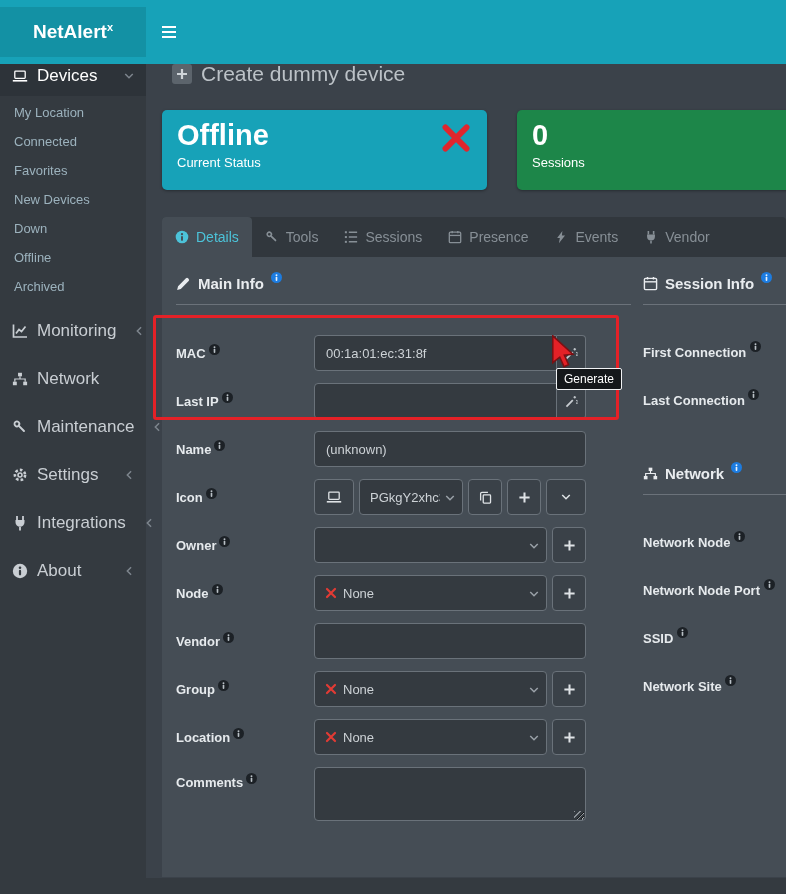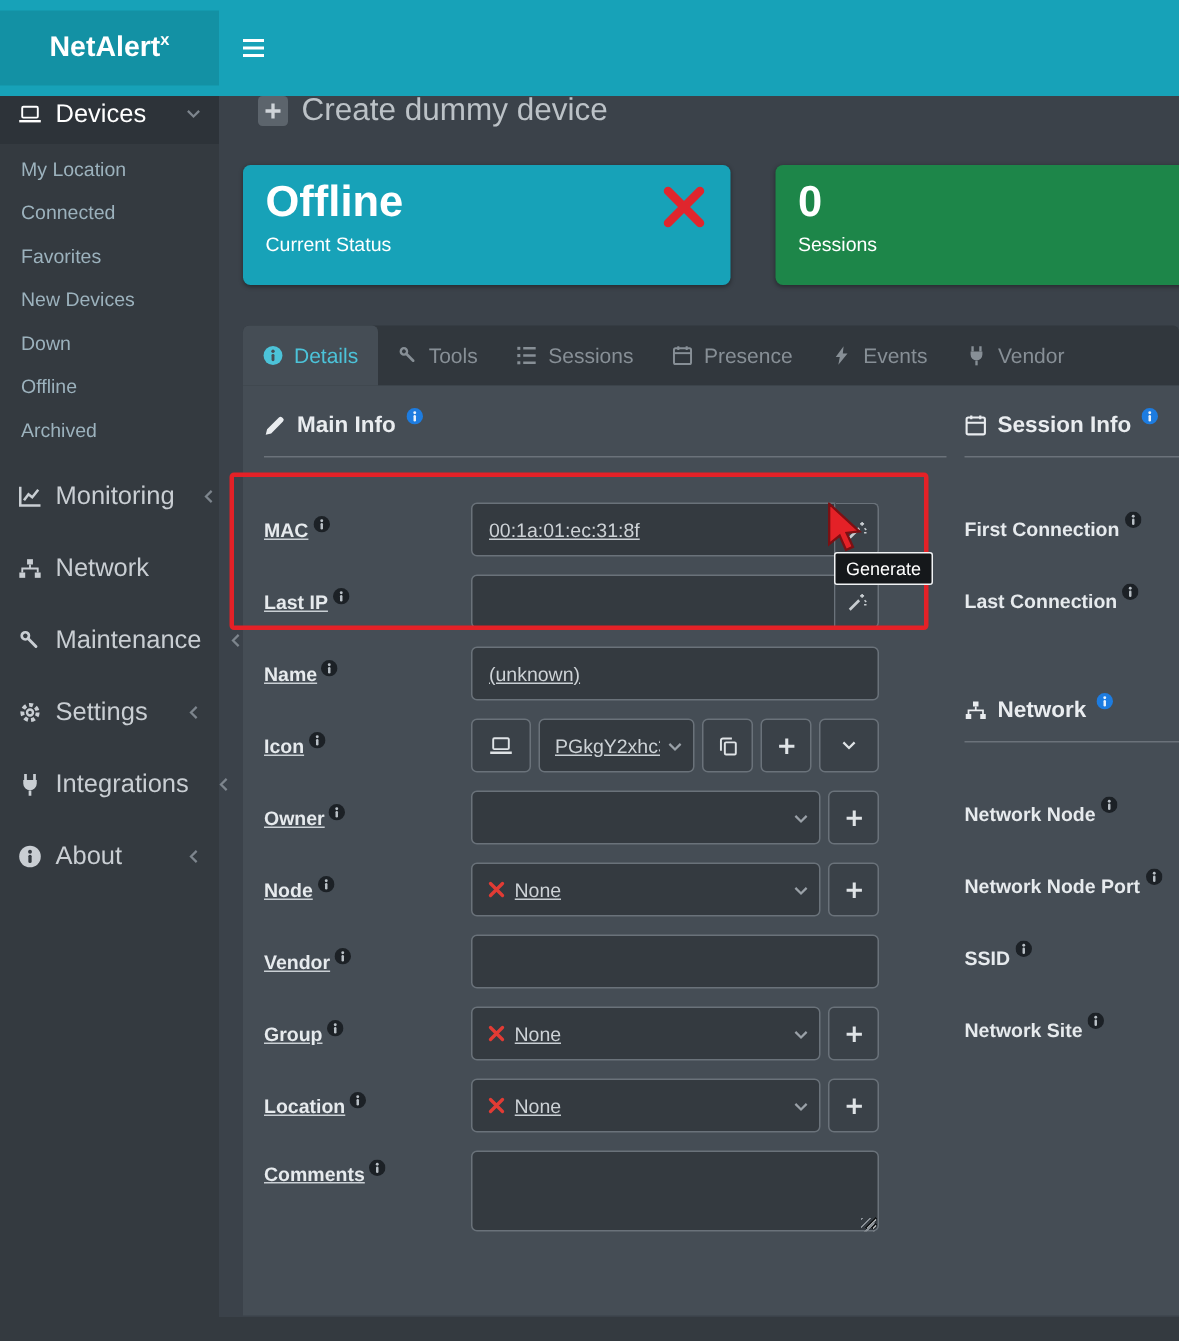--- a/index.html
+++ b/index.html
@@ -50,21 +50,21 @@
 
   .form-col { width:455px; flex:none; }
   .side-col { width:290px; flex:none; margin-left:12px; }
 
   .section-head { display:flex; align-items:flex-start; gap:7px; color:#e9ecef; font-weight:bold; font-size:15px; }
   .section-head .head-icon { margin-top:1px; }
   .bbadge { width:11px; height:11px; margin-top:-3px; }
   .sep { border:0; border-top:1px solid #6b727a; margin:12px 0 30px; }
 
   
-  .frow { display:flex; align-items:center; margin-bottom:12px;text-decoration:underline; }
+  .frow { display:flex; align-items:center; margin-bottom:12px; }
   .flabel { width:138px; flex:none; font-weight:bold; font-size:13px; color:#e6eaed; display:flex; gap:3px; align-items:flex-start; }
   .ibadge { width:11px; height:11px; margin-top:-2px; flex:none; }
   .fctrl { width:272px; flex:none; display:flex; align-items:center; }
 
   .tinput { flex:1; min-width:0; height:36px; background:#343a40; border:1px solid #6a727a; border-radius:4px; color:#cdd2d6; font-size:13px; padding:0 11px; outline:none; }
   .grp .tinput { border-radius:4px 0 0 4px; }
   .gbtn { width:29px; height:36px; flex:none; background:#3a4148; border:1px solid #6a727a; border-left:0; border-radius:0 4px 4px 0; display:flex; align-items:center; justify-content:center; color:#c8cdd1; }
 
   .fselect { position:relative; height:36px; background:#343a40; border:1px solid #6a727a; border-radius:4px; display:flex; align-items:center; gap:6px; padding:0 22px 0 10px; color:#cdd2d6; font-size:13px; cursor:pointer; }
   .fselect .sel-chev { position:absolute; right:7px; top:13px; color:#9aa1a8; }

